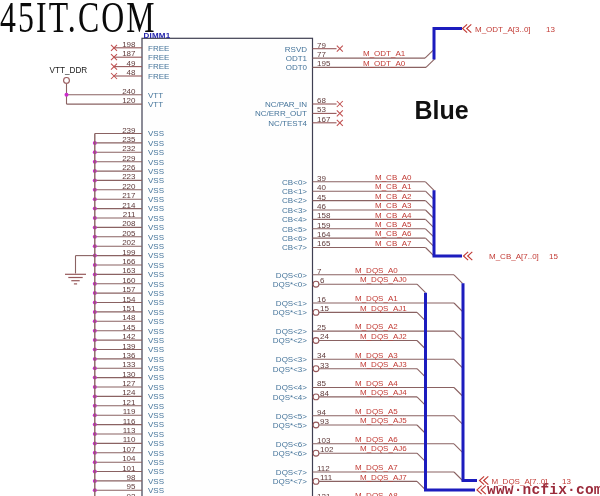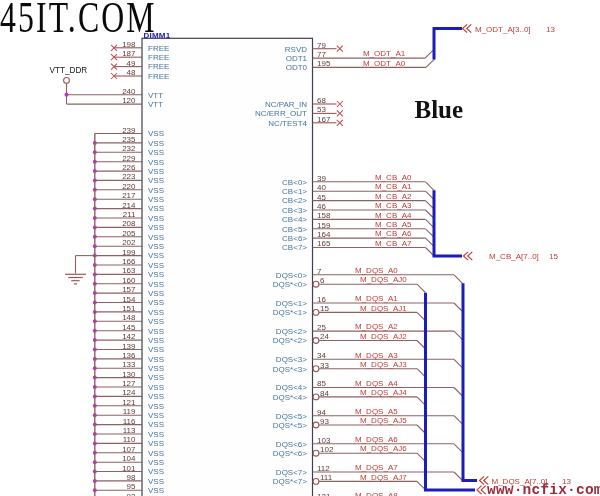--- a/index.html
+++ b/index.html
@@ -379,14 +379,14 @@
 <path d="M 463 283.3 L 463 480.5 L 477 480.5" fill="none" stroke="#1c1cbe" stroke-width="3"></path>
 <path d="M 484.1 476.3 L 479.5 480.5 L 484.1 484.7" fill="none" stroke="#c23b35" stroke-width="1.15"></path>
 <path d="M 488.3 476.3 L 483.7 480.5 L 488.3 484.7" fill="none" stroke="#c23b35" stroke-width="1.15"></path>
 <text x="491.5" y="483.8" fill="#c23b35" font-size="8" text-anchor="start" font-weight="normal" font-family="Liberation Sans, sans-serif">M_DQS_A[7..0]</text>
 <text x="562.0" y="483.8" fill="#c23b35" font-size="8" text-anchor="start" font-weight="normal" font-family="Liberation Sans, sans-serif">13</text>
 <path d="M 425.5 292.7 L 425.5 489.9 L 475 489.9" fill="none" stroke="#1c1cbe" stroke-width="3"></path>
 <path d="M 481.6 485.7 L 477.0 489.9 L 481.6 494.1" fill="none" stroke="#c23b35" stroke-width="1.15"></path>
 <path d="M 485.8 485.7 L 481.2 489.9 L 485.8 494.1" fill="none" stroke="#c23b35" stroke-width="1.15"></path>
 </svg>
 <div class="abs" style="left:0px;top:-9px;font-family:'Liberation Serif',serif;font-size:45px;letter-spacing:3px;color:#0a0a0a;transform:scaleX(0.706);transform-origin:0 0;white-space:nowrap;">45IT.COM</div>
-<div class="abs" style="left:414.5px;top:96px;font-family:Liberation Serif, serif;font-weight:bold;font-size:25px;color:#111;">Blue</div>
+<div class="abs" style="left:414.5px;top:96px;font-family:Liberation Sans, sans-serif;font-weight:bold;font-size:25px;color:#111;">Blue</div>
 <div class="abs" style="left:487px;top:482px;font-family:'Liberation Mono',monospace;font-weight:bold;font-size:14.5px;letter-spacing:0.2px;color:#9b2b3b;">www·ncfix·com</div>
 </div>
 </body></html>

